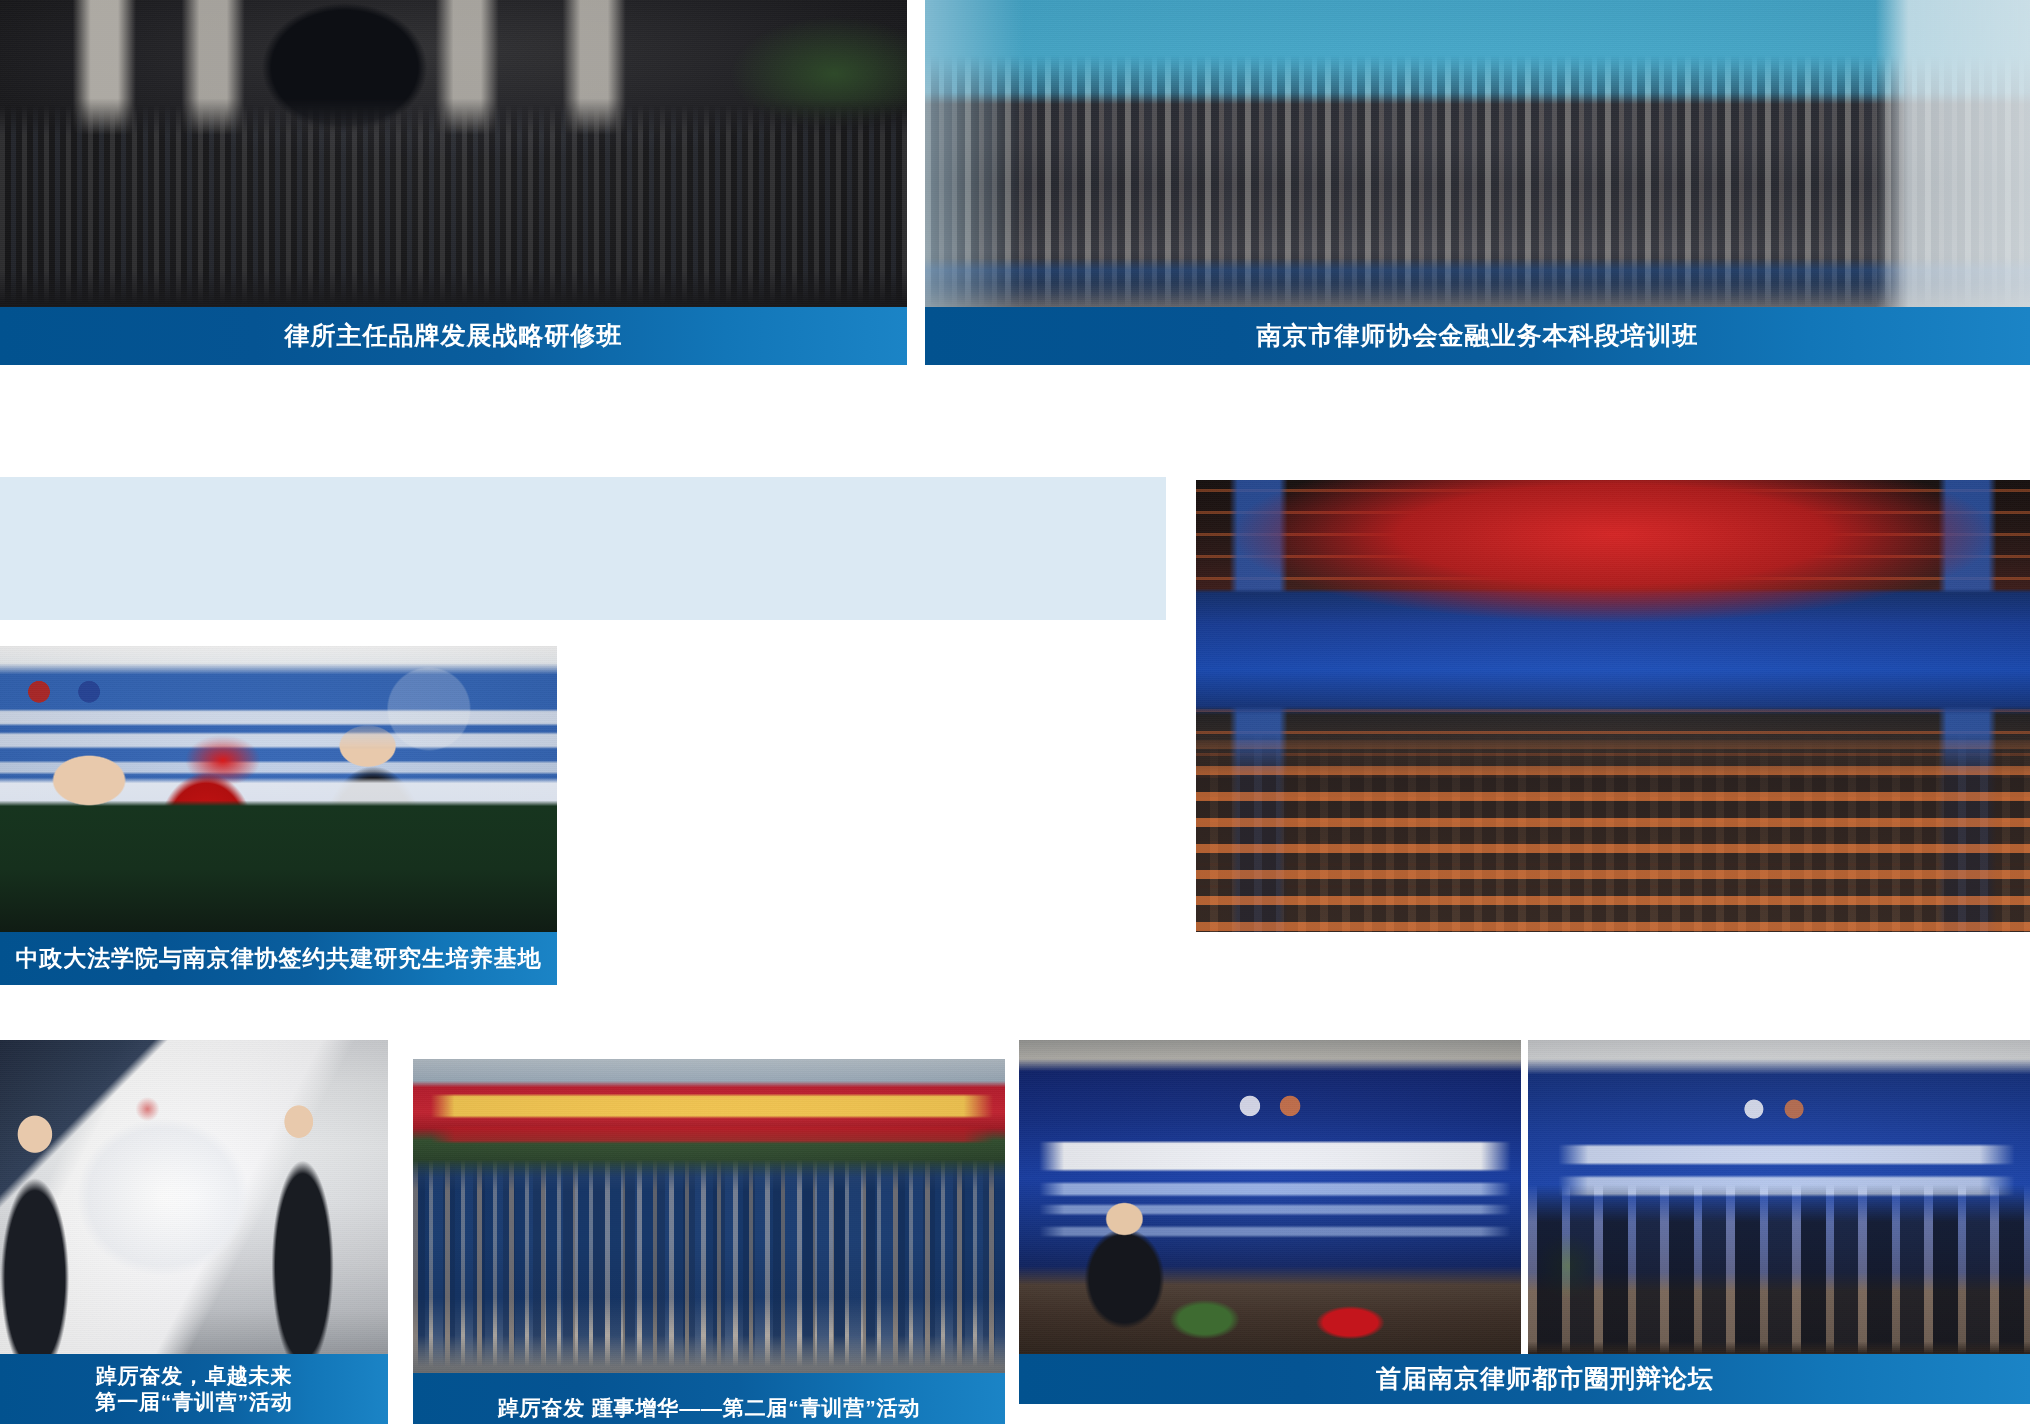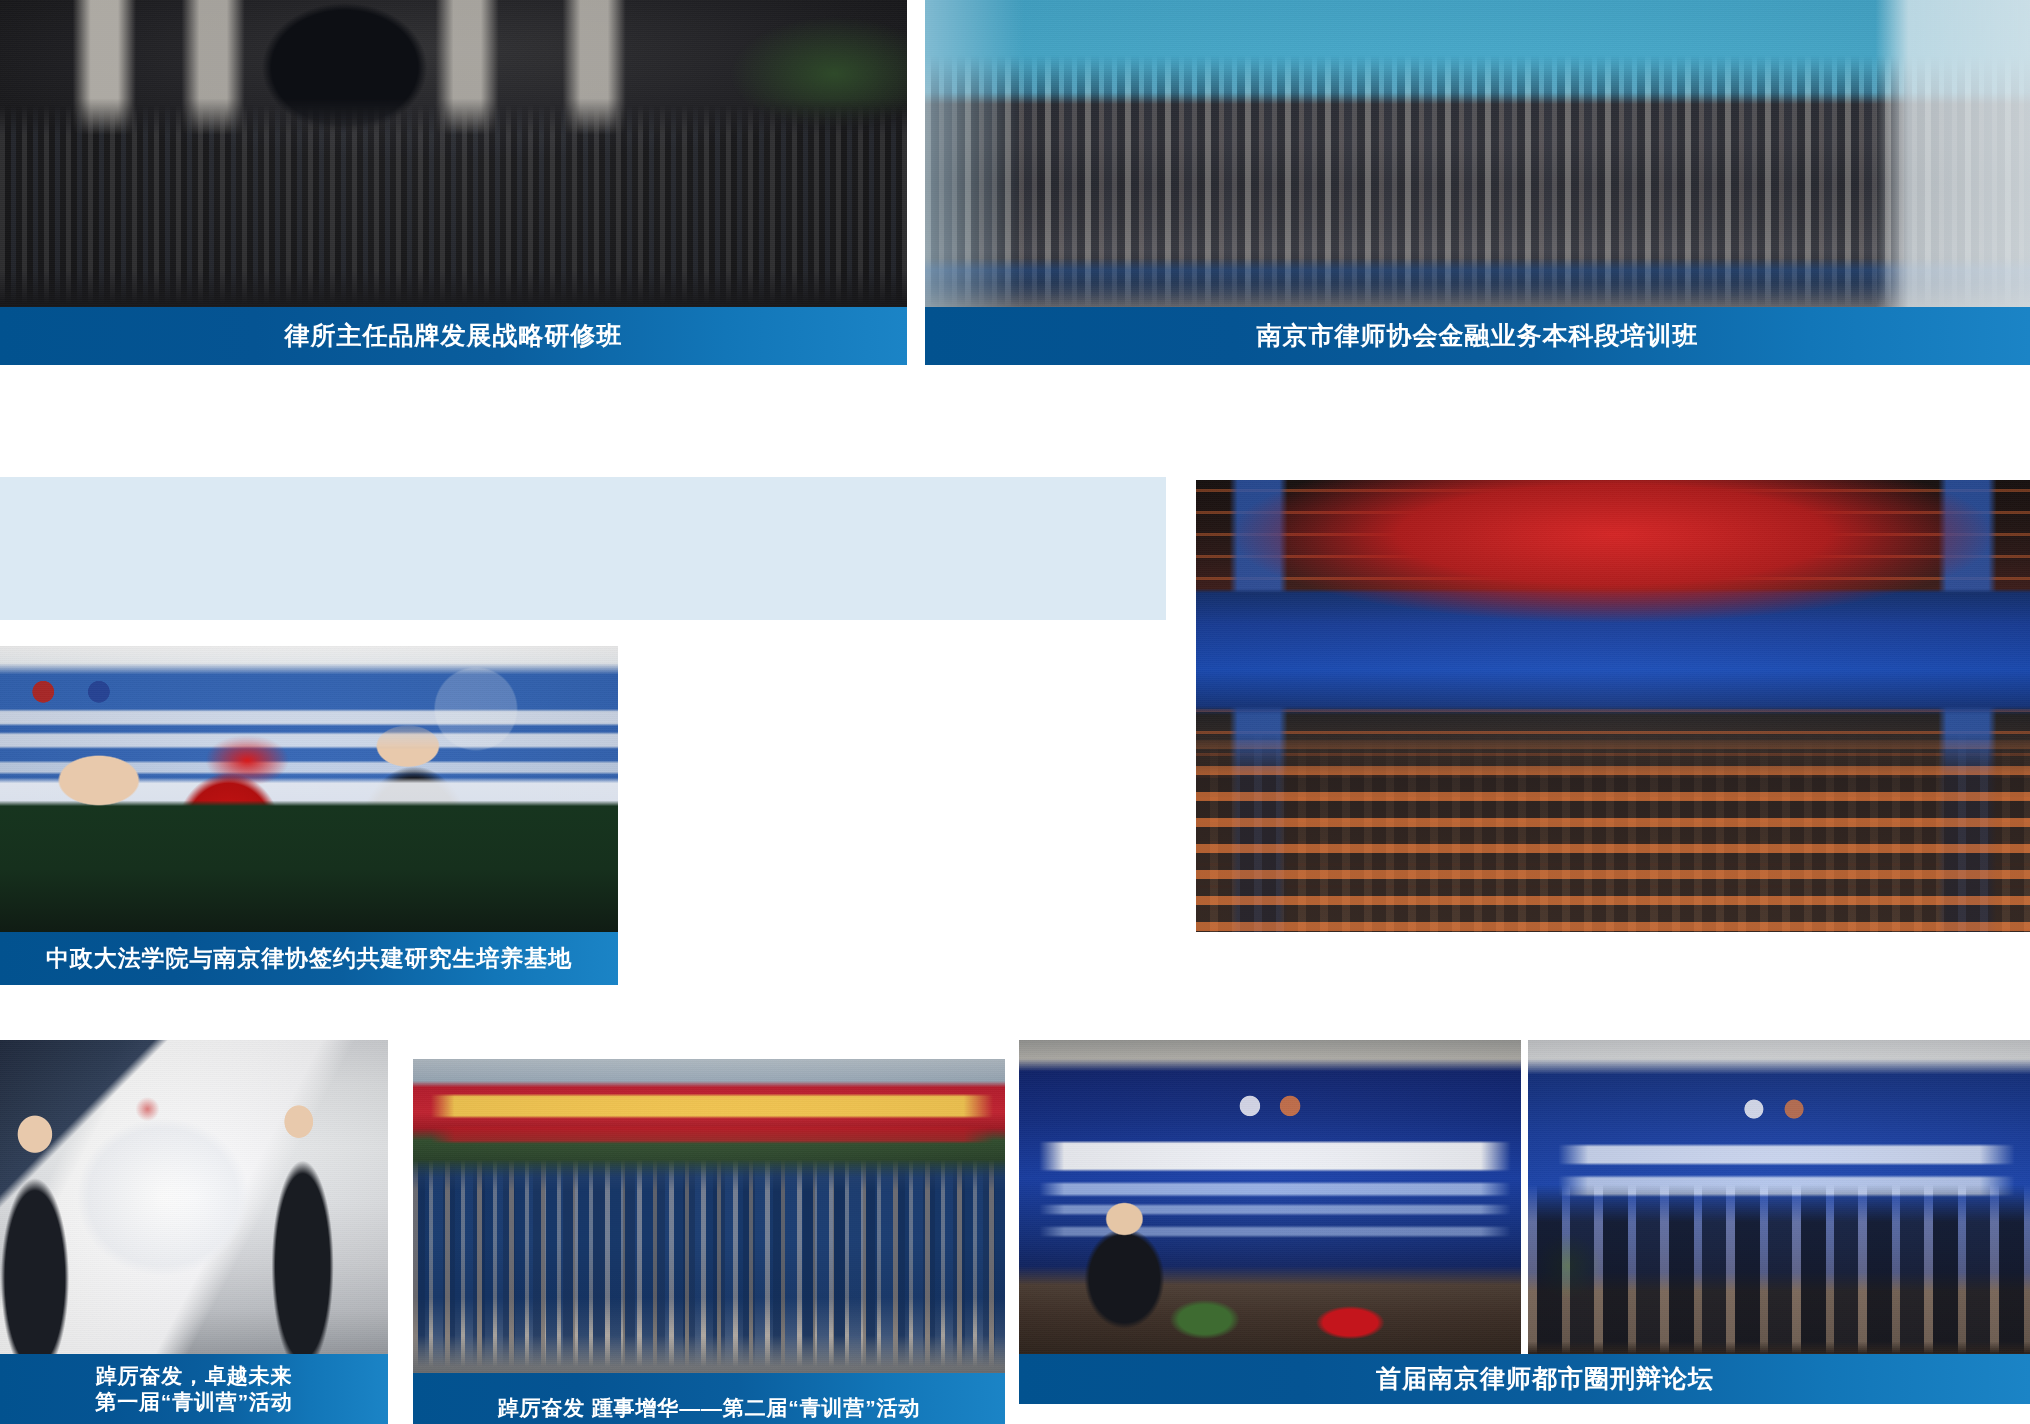--- a/index.html
+++ b/index.html
@@ -402,21 +402,21 @@
     <div class="photo scene-teal" style="height:307px;">
       <div class="grain"></div>
     </div>
     <div class="caption" style="height:58px; font-size:25px;">
       <span>南京市律师协会金融业务本科段培训班</span>
     </div>
   </div>
 
   <div class="filler" style="left:0px; top:477px; width:1166px; height:143px;"></div>
 
-  <div class="card" style="left:0px; top:646px; width:618px; height:339px;">
+  <div class="card" style="left:0px; top:646px; width:557px; height:339px;">
     <div class="photo scene-plaque" style="height:286px;">
       <div class="grain"></div>
     </div>
     <div class="caption" style="height:53px; font-size:23px;">
       <span>中政大法学院与南京律协签约共建研究生培养基地</span>
     </div>
   </div>
 
 
   <div class="card" style="left:1196px; top:480px; width:834px; height:505px;">

